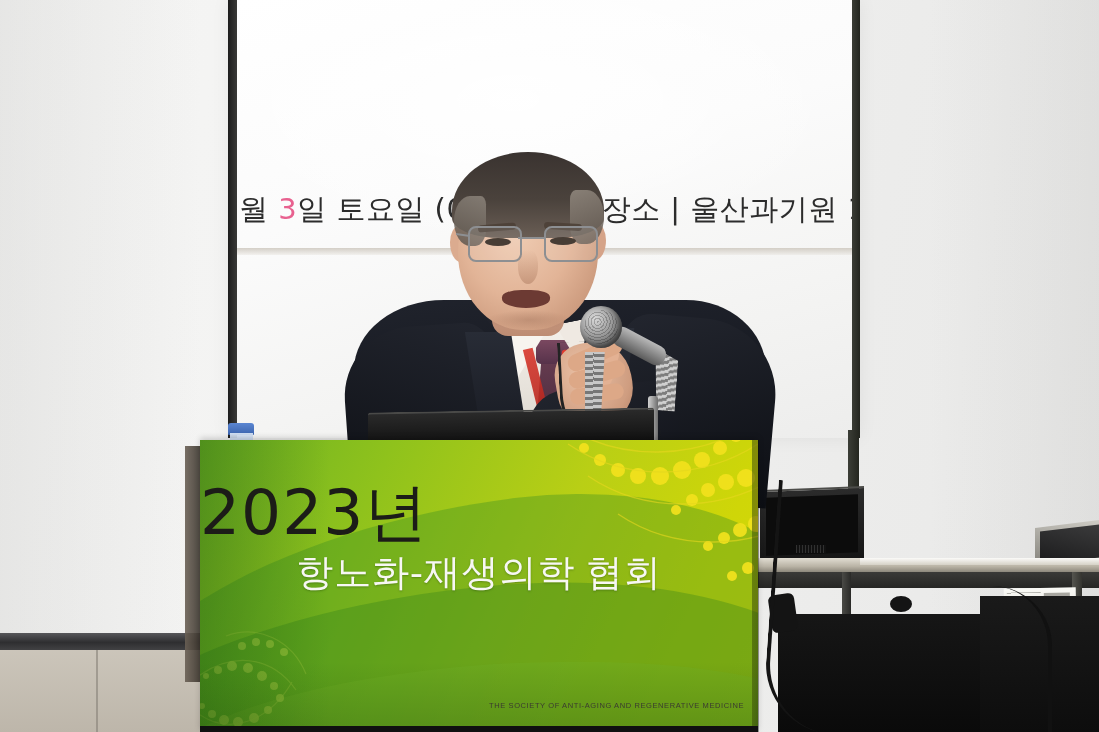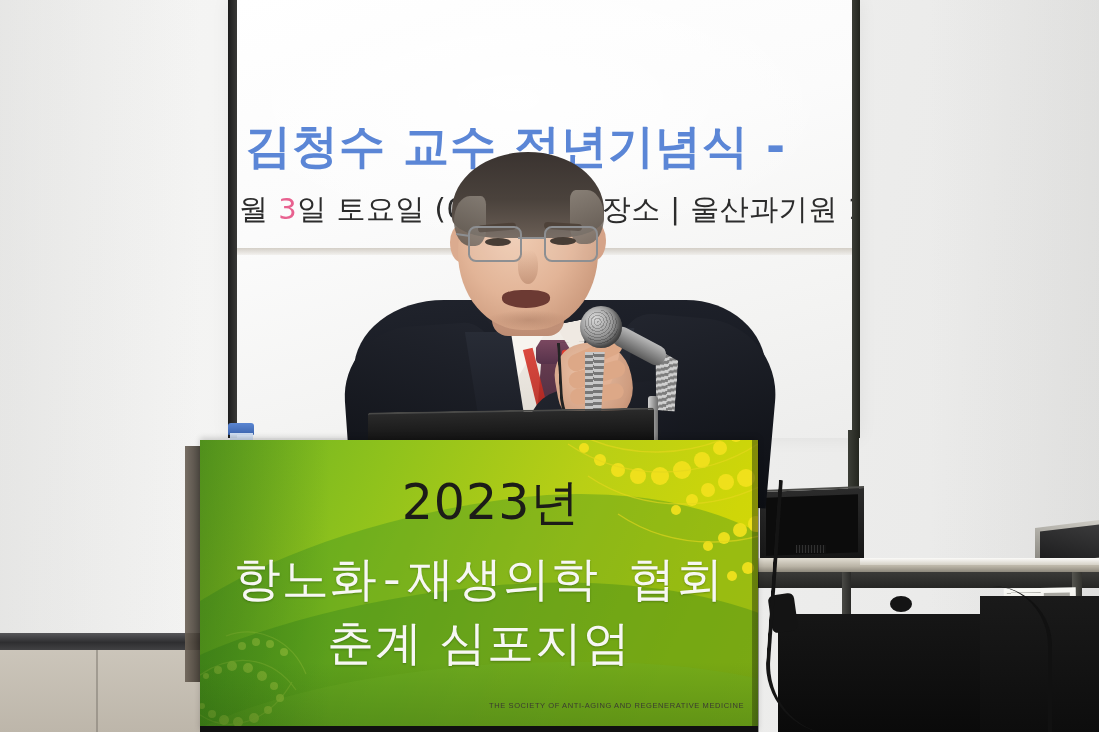--- a/index.html
+++ b/index.html
@@ -473,28 +473,28 @@
   .dna-tr{
     position:absolute;right:-10px;top:-22px;width:210px;height:200px;
     opacity:.92;
   }
   .dna-bl{
     position:absolute;left:-4px;bottom:-18px;width:210px;height:130px;
     opacity:.6;
   }
 
   .podium-title{
-    position:absolute;left:0;top:30px;width:582px;text-align:center;
-    font-size:49px;color:#1c1c18;letter-spacing:1px;
+    position:absolute;left:0;top:30px;width:582px;
+    font-size:63px;color:#1c1c18;letter-spacing:1px;
     font-family:"DejaVu Sans","Liberation Sans",sans-serif;
   }
   .podium-l2{
     position:absolute;left:0;top:108px;width:558px;text-align:center;
-    font-size:47px;color:#f7f7f3;letter-spacing:1px;
-    font-family:Liberation Mono, monospace;
+    font-size:37px;color:#f7f7f3;letter-spacing:1px;
+    font-family:Liberation Serif, serif;
     text-shadow:0 1px 2px rgba(30,60,10,.35);
   }
   .podium-l3{
     position:absolute;left:0;top:172px;width:558px;text-align:center;
     font-size:47px;color:#f7f7f3;letter-spacing:1px;
     font-family:"DejaVu Sans","Liberation Sans",sans-serif;
     text-shadow:0 1px 2px rgba(30,60,10,.35);
   }
   .logo-kr{
     position:absolute;right:14px;bottom:36px;
@@ -535,21 +535,20 @@
   <div class="rail"></div>
 
   <div class="screen-frame"></div>
   <div class="screen-surface"></div>
   <div class="screen-glow"></div>
   <div class="screen-seam"></div>
   <div class="screen-edge-l"></div>
   <div class="screen-edge-r"></div>
 
   <div class="slide-text">
-    <div class="slide-line2">김청수 교수 정년기념식 -</div>
     <div class="slide-line3"><span>월 </span><span class="hl-pink">3</span><span>일 토요일 (09:00-1</span><span>ㅣ 장소 | 울산과기원 1</span></div>
   </div>
 
   <div class="vert-post"></div>
   <div class="monitor-open"></div>
   <div class="monitor-open-inner"></div>
   <div class="monitor-vent"></div>
   <div class="laptop-right"></div>
   <div class="laptop-right-screen"></div>
   <div class="table-top"></div>
@@ -689,19 +688,18 @@
         <path d="M0 58 C34 32 74 34 100 70"></path>
         <path d="M30 16 C62 4 96 20 110 54"></path>
       </g>
     </svg>
 
     <div class="podium-shade-l"></div>
     <div class="podium-shade-b"></div>
 
     <div class="podium-title">2023년</div>
     <div class="podium-l2">항노화-재생의학 협회</div>
-    <div class="podium-l3">춘계 심포지엄</div>
     <div class="logo-en">THE SOCIETY OF ANTI-AGING AND REGENERATIVE MEDICINE</div>
   </div>
   <div class="podium-edge-r"></div>
   <div class="podium-dark-base"></div>
 
 </div>
 
 </body></html>

